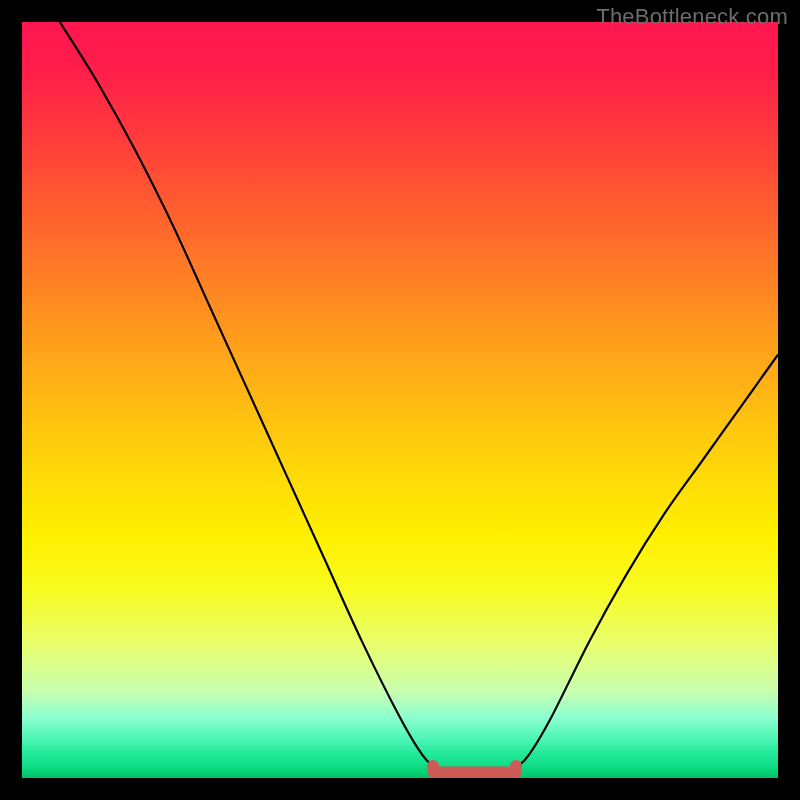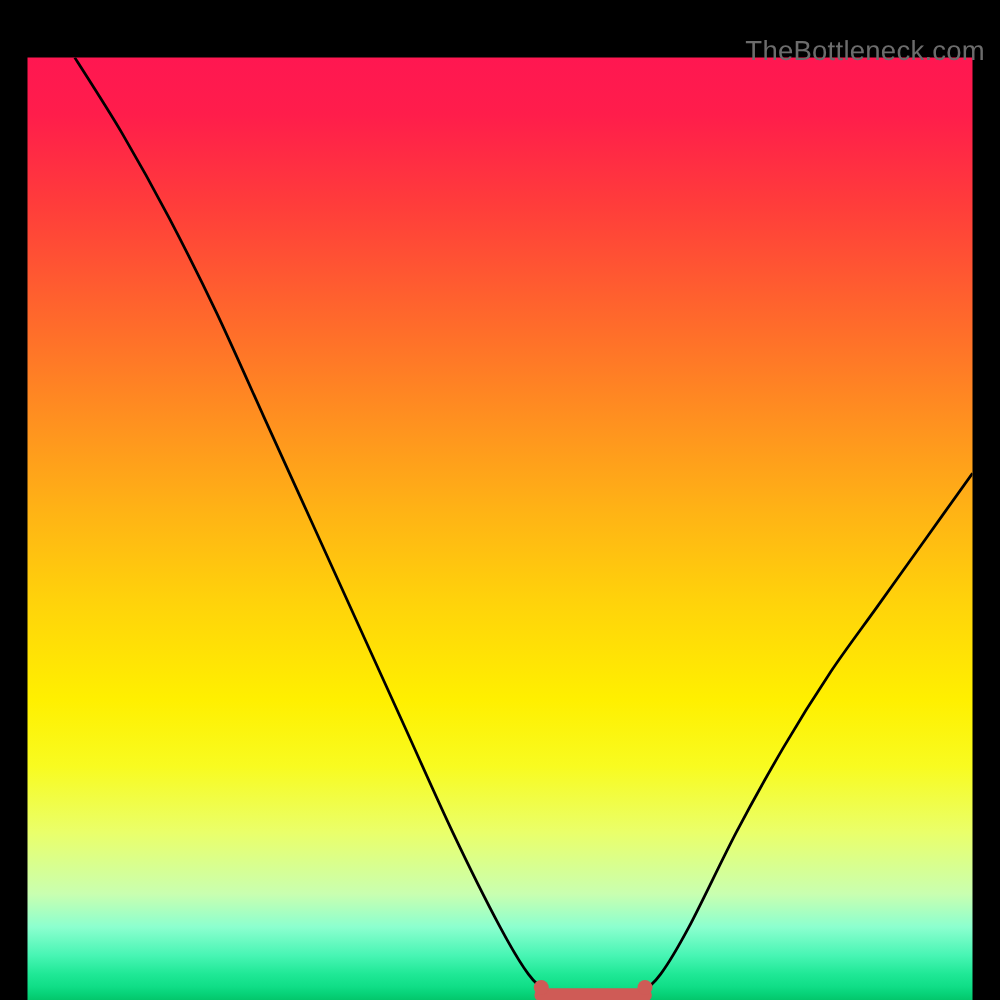--- a/index.html
+++ b/index.html
@@ -11,21 +11,20 @@
     background: #000;
     font-family: Arial, Helvetica, sans-serif;
   }
   .frame {
     position: absolute;
     left: 0;
     top: 0;
     width: 800px;
     height: 599px;
     background: #000;
-    margin-top: 24px;
   }
   .plot-area {
     position: absolute;
     left: 22px;
     top: 22px;
     width: 756px;
     height: 756px;
     
     background: linear-gradient(to bottom,
       #ff1751 0%,

